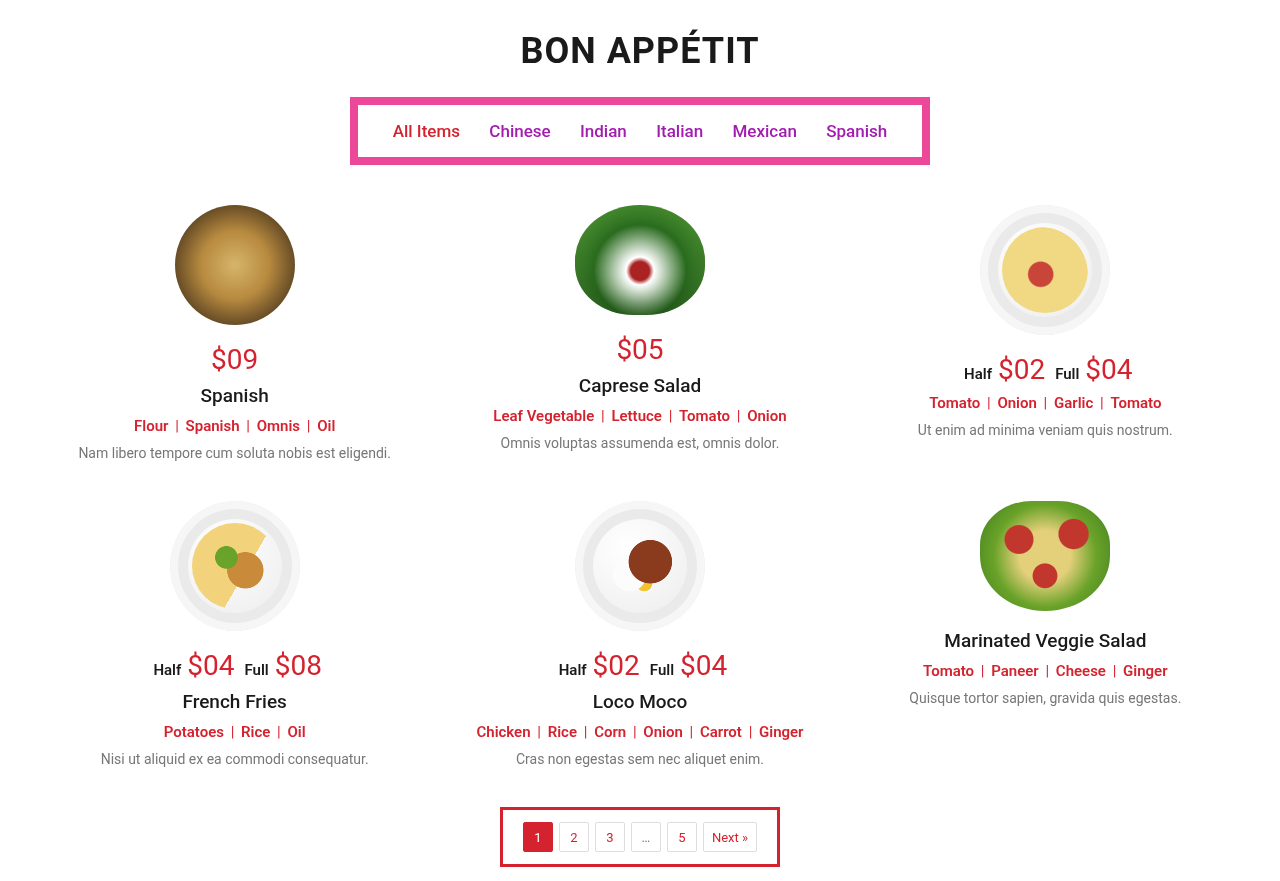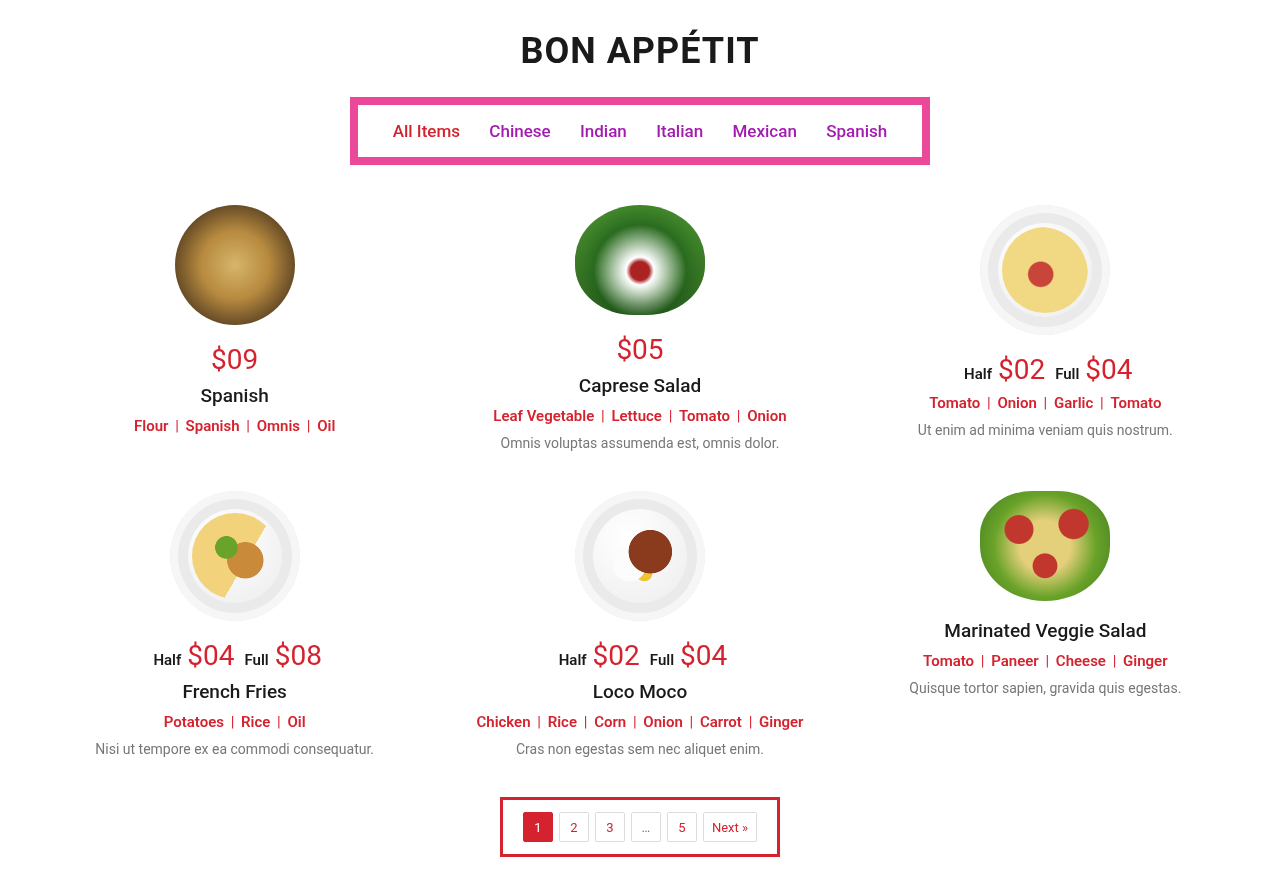--- a/index.html
+++ b/index.html
@@ -112,20 +112,21 @@
     <span class="filter-item">Mexican</span>
     <span class="filter-item">Spanish</span>
   </nav>
 
 <div class="menu-grid">
     <div class="menu-item">
       <div class="food-image food-1"></div>
       <div class="price-line"><span class="price">$09</span></div>
       <div class="item-name">Spanish</div>
       <div class="ingredients"><span>Flour</span><span class="sep"> | </span><span>Spanish</span><span class="sep"> | </span><span>Omnis</span><span class="sep"> | </span><span>Oil</span></div>
+      <div class="item-desc">Nam libero tempore cum soluta nobis est eligendi.</div>
     </div>
     <div class="menu-item">
       <div class="food-image food-2"></div>
       <div class="price-line"><span class="price">$05</span></div>
       <div class="item-name">Caprese Salad</div>
       <div class="ingredients"><span>Leaf Vegetable</span><span class="sep"> | </span><span>Lettuce</span><span class="sep"> | </span><span>Tomato</span><span class="sep"> | </span><span>Onion</span></div>
       <div class="item-desc">Omnis voluptas assumenda est, omnis dolor.</div>
     </div>
     <div class="menu-item">
       <div class="food-image food-3">
@@ -135,21 +136,21 @@
       <div class="ingredients"><span>Tomato</span><span class="sep"> | </span><span>Onion</span><span class="sep"> | </span><span>Garlic</span><span class="sep"> | </span><span>Tomato</span></div>
       <div class="item-desc">Ut enim ad minima veniam quis nostrum.</div>
     </div>
     <div class="menu-item">
       <div class="food-image food-4">
         <div class="plate"></div>
       </div>
       <div class="price-line"><span class="price-label">Half</span> <span class="price">$04</span>   <span class="price-label">Full</span> <span class="price">$08</span></div>
       <div class="item-name">French Fries</div>
       <div class="ingredients"><span>Potatoes</span><span class="sep"> | </span><span>Rice</span><span class="sep"> | </span><span>Oil</span></div>
-      <div class="item-desc">Nisi ut tempore ex ea commodi consequatur.</div>
+      <div class="item-desc">Nisi ut aliquid ex ea commodi consequatur.</div>
     </div>
     <div class="menu-item">
       <div class="food-image food-5">
         <div class="plate"></div>
       </div>
       <div class="price-line"><span class="price-label">Half</span> <span class="price">$02</span>   <span class="price-label">Full</span> <span class="price">$04</span></div>
       <div class="item-name">Loco Moco</div>
       <div class="ingredients"><span>Chicken</span><span class="sep"> | </span><span>Rice</span><span class="sep"> | </span><span>Corn</span><span class="sep"> | </span><span>Onion</span><span class="sep"> | </span><span>Carrot</span><span class="sep"> | </span><span>Ginger</span></div>
       <div class="item-desc">Cras non egestas sem nec aliquet enim.</div>
     </div>

